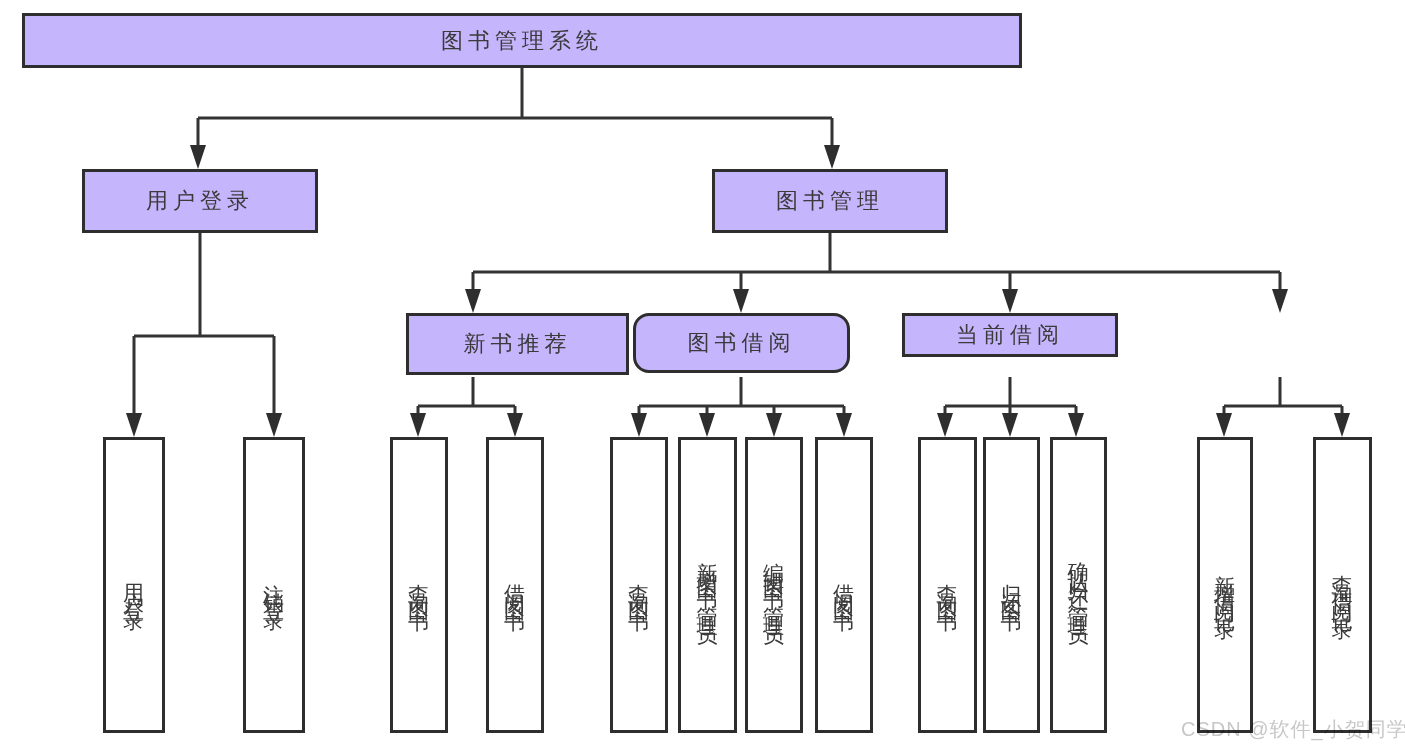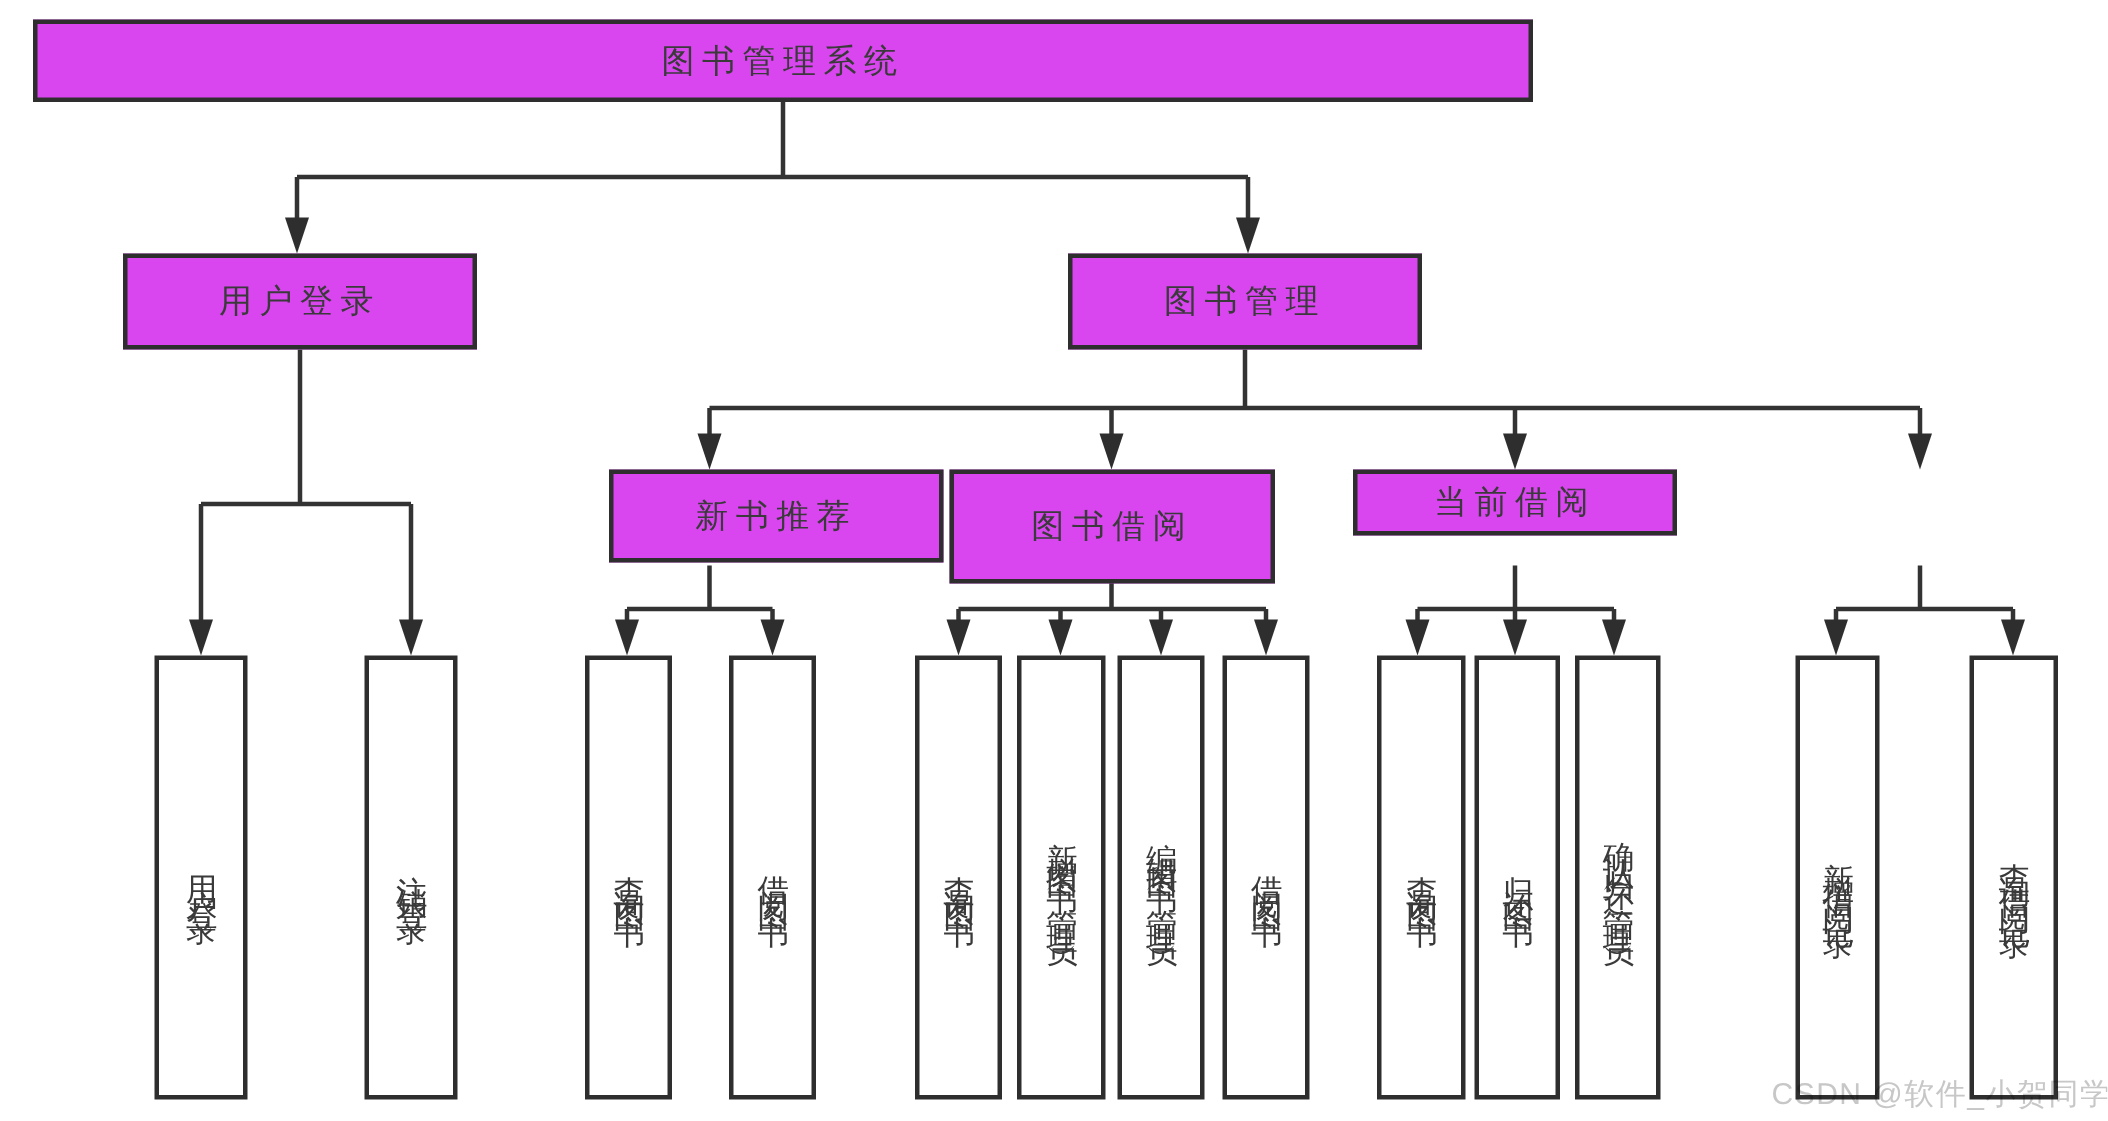--- a/index.html
+++ b/index.html
@@ -17,21 +17,21 @@
   }
   #wires {
     position: absolute;
     left: 0; top: 0;
     width: 1405px; height: 747px;
   }
   .box {
     position: absolute;
     box-sizing: border-box;
     border: 3px solid #2e2e2e;
-    background: #d946ef;
+    background: #c4b5fd;
     display: flex;
     align-items: center;
     justify-content: center;
     color: #3a3a3a;
     font-size: 22px;
     letter-spacing: 5px;
     white-space: nowrap;
   }
   .vbox {
     position: absolute;
@@ -133,21 +133,21 @@
       <polygon points="1334,413 1350,413 1342,437"></polygon>
     </g>
   </svg>
 
   <div class="box" style="left:22px; top:13px; width:1000px; height:55px;">图书管理系统</div>
 
   <div class="box" style="left:82px; top:169px; width:236px; height:64px;">用户登录</div>
   <div class="box" style="left:712px; top:169px; width:236px; height:64px;">图书管理</div>
 
   <div class="box" style="left:362px; top:313px; width:223px; height:62px;margin-left:44px;">新书推荐</div>
-  <div class="box" style="left:633px; top:313px; width:217px; height:76px;">图书借阅</div>
+  <div class="box" style="left:633px; top:313px; width:217px; height:60px;border-radius:16px;">图书借阅</div>
   <div class="box" style="left:902px; top:313px; width:216px; height:44px;">当前借阅</div>
 
   <div class="vbox" style="left:103px; width:62px;">
     <span class="vtext">用户登录</span>
   </div>
   <div class="vbox" style="left:243px; width:62px;">
     <span class="vtext">注销登录</span>
   </div>
 
   <div class="vbox" style="left:390px; width:58px;">

